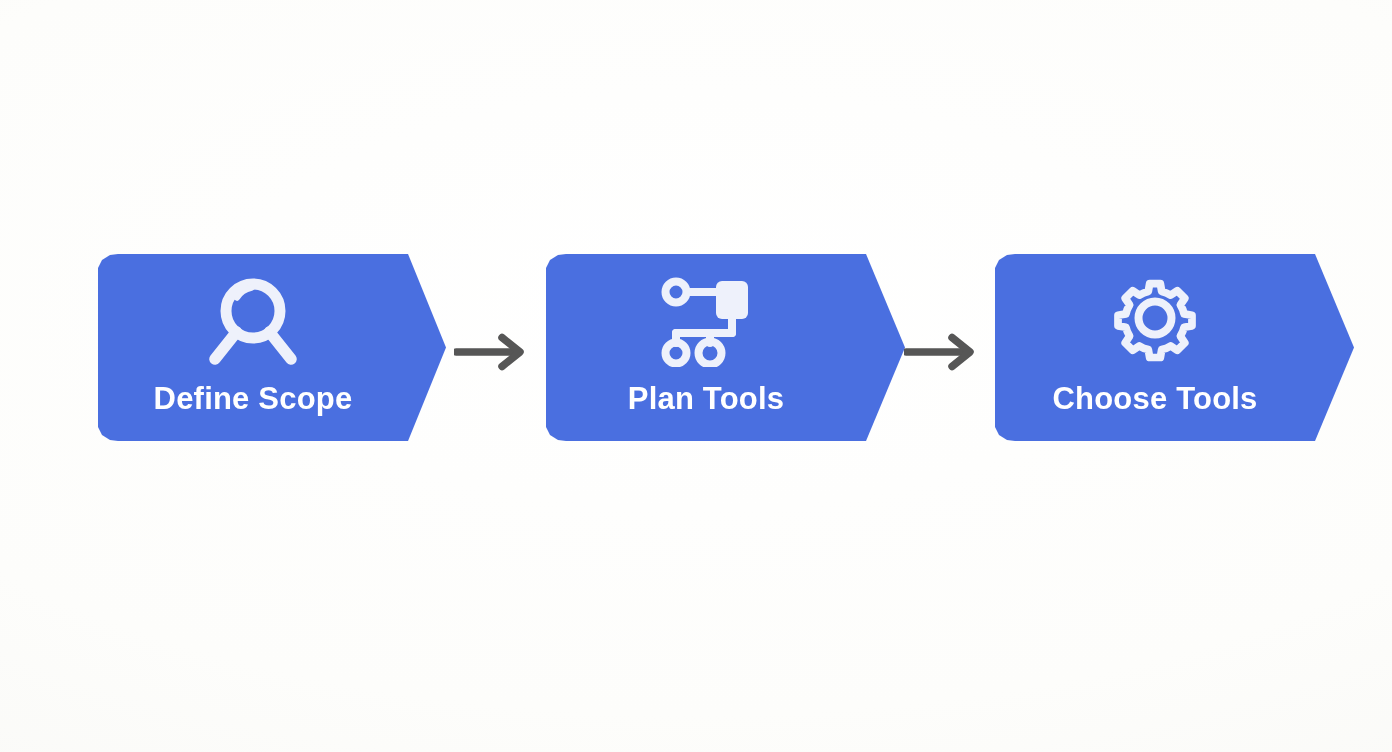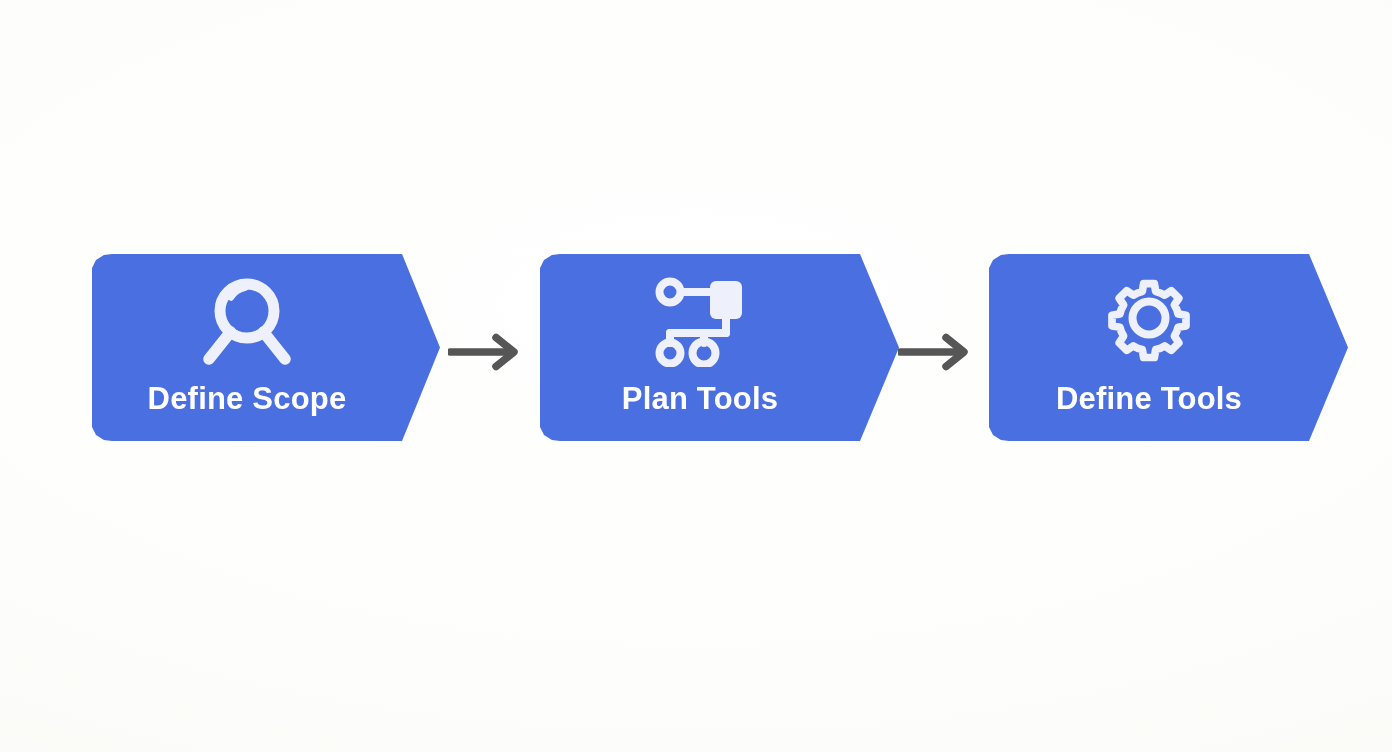--- a/index.html
+++ b/index.html
@@ -21,21 +21,21 @@
     inset: 0;
     width: 1392px;
     height: 752px;
     background:
       radial-gradient(120% 100% at 50% 40%, #ffffff 0%, #fdfdfb 55%, #f7f7f4 100%);
   }
 
   
   .flow {
     position: absolute;
-    left: 12px;
+    left: 18px;
     top: 0;
     width: 1323px;
     height: 752px;
   }
 
   
   .step {
     position: absolute;
     top: 254px;
     height: 187px;
@@ -186,18 +186,18 @@
                   L -43 9.6 L -43 -2.8 L -33.8 -4.4
                   A 32 32 0 0 1 -29.5 -14.8
                   L -34.7 -22.5 L -25.9 -31.3 L -18.2 -26.1
                   A 32 32 0 0 1 -7.8 -30.4
                   Z" transform="translate(0,-3.4) scale(0.86)"></path>
               </g>
               <circle cx="0" cy="-3" r="16.5" stroke="#eef1fb" stroke-width="8" fill="none"></circle>
             </g>
           </svg>
         </span>
-        <span class="step-label">Define Tools</span>
+        <span class="step-label">Choose Tools</span>
       </div>
     </div>
 
   </div>
 </div>
 
 </body></html>

